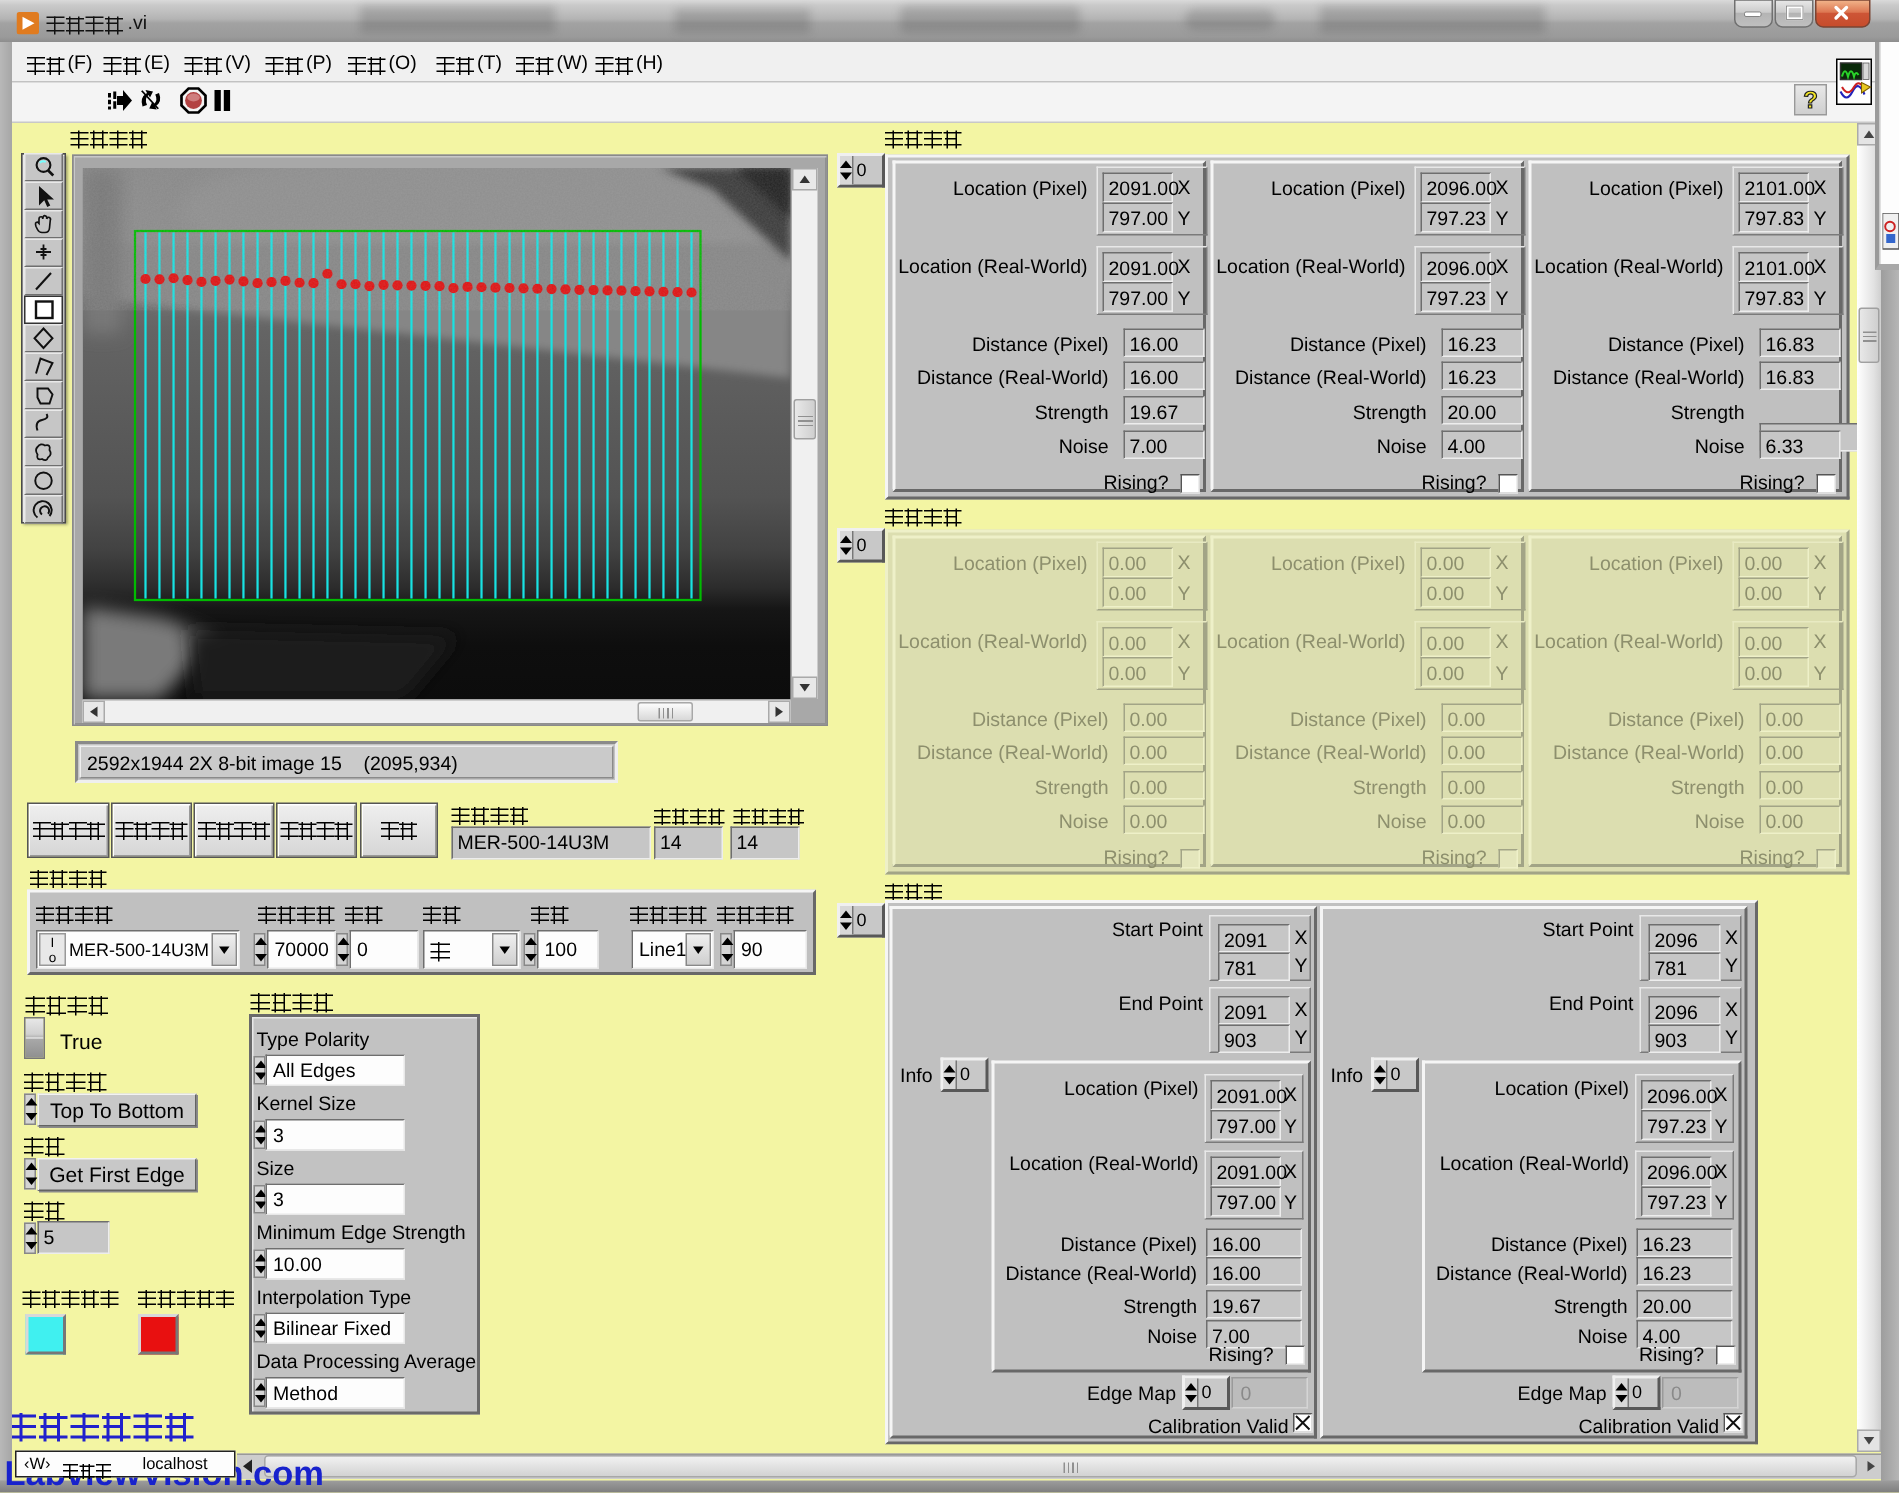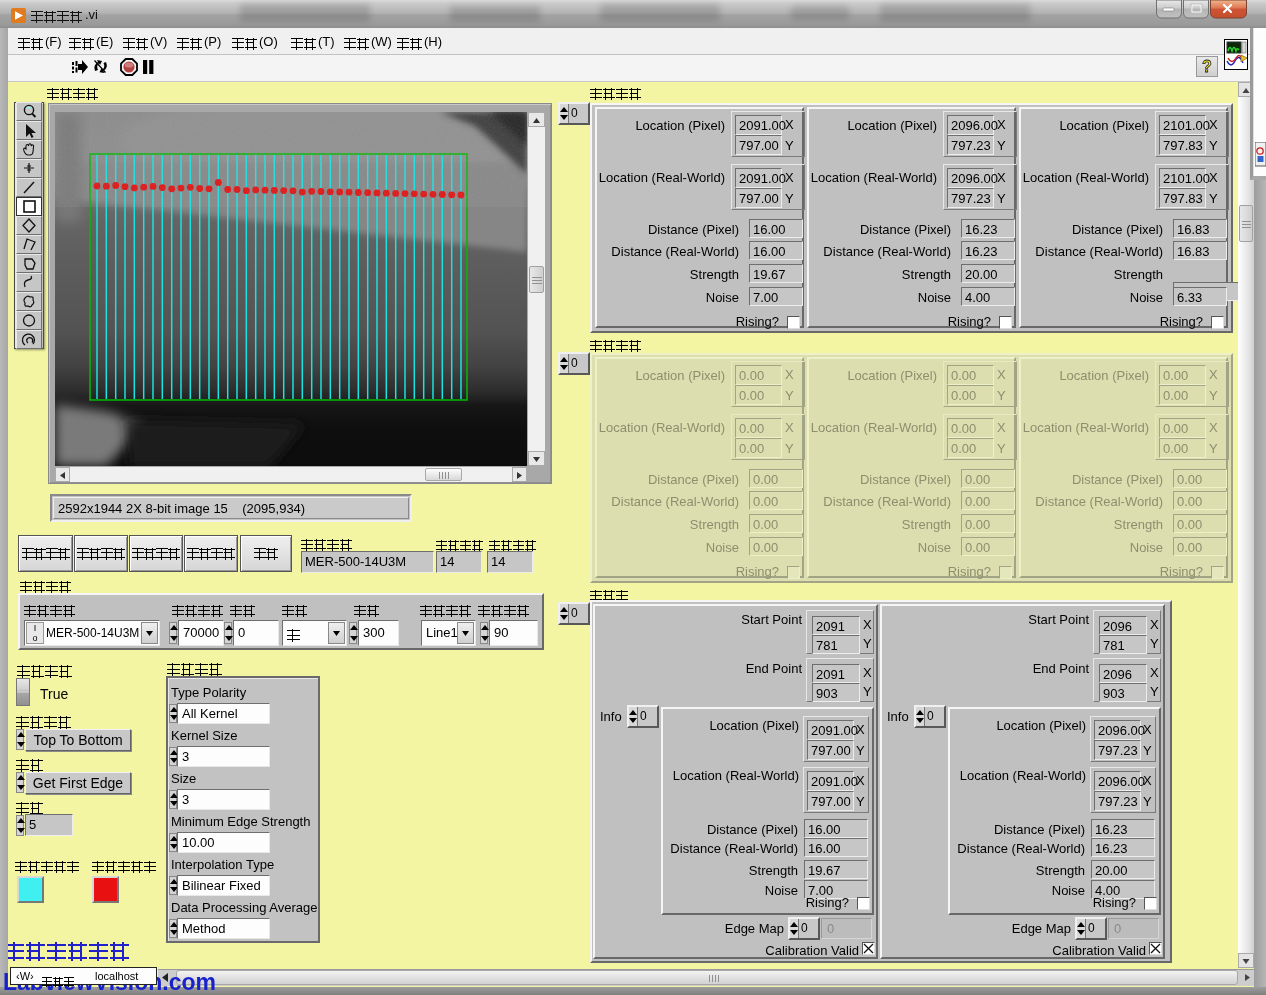--- a/index.html
+++ b/index.html
@@ -417,21 +417,21 @@
     <div class="wfield" style="left:274px;top:538px;width:65px;height:26px;"></div>
     <div class="abs" style="left:279px;top:544px;color:#000;"><i class="hz" style="width:13px;height:13px;margin-right:1px;"></i></div>
     <div class="abs" style="left:320px;top:540px;width:17px;height:22px;background:linear-gradient(#efefef,#cfcfcf);border:1px solid #888;"><svg width="15" height="20">
         <polygon points="4,8 11,8 7.5,13" fill="#000"></polygon>
       </svg></div>
     <div class="spin2" style="left:341px;top:540px;height:22px;">
       <span class="ua"></span>
       <span class="da"></span>
     </div>
     <div class="wfield" style="left:350px;top:538px;width:41px;height:26px;">
-      <span style="top:4px;">300</span>
+      <span style="top:4px;">100</span>
     </div>
     <div class="wfield" style="left:413px;top:538px;width:55px;height:26px;">
       <span style="top:4px;">Line1</span>
     </div>
     <div class="abs" style="left:449px;top:540px;width:17px;height:22px;background:linear-gradient(#efefef,#cfcfcf);border:1px solid #888;"><svg width="15" height="20">
         <polygon points="4,8 11,8 7.5,13" fill="#000"></polygon>
       </svg></div>
     <div class="spin2" style="left:472px;top:540px;height:22px;">
       <span class="ua"></span>
       <span class="da"></span>
@@ -467,21 +467,21 @@
     <div class="abs" style="left:9px;top:794px;width:27px;height:27px;background:#40f0f0;border:2px solid;border-color:#d8d8d8 #777 #777 #d8d8d8;"></div>
     <div class="abs" style="left:84px;top:794px;width:27px;height:27px;background:#e81010;border:2px solid;border-color:#d8d8d8 #777 #777 #d8d8d8;"></div>
     <div class="abs" style="left:159px;top:578px;color:#000;"><i class="hz" style="width:13px;height:13px;margin-right:1px;"></i><i class="hzb" style="width:13px;height:13px;margin-right:1px;"></i><i class="hz" style="width:13px;height:13px;margin-right:1px;"></i><i class="hzb" style="width:13px;height:13px;margin-right:1px;"></i></div>
     <div class="abs" style="left:158px;top:594px;width:154px;height:267px;background:#c2c2c2;border:2px solid #6a6a6a;box-shadow:inset 1px 1px 0 #e8e8e8;"></div>
     <div class="lb" style="left:163px;top:603px;">Type Polarity</div>
     <div class="spin2" style="left:161px;top:622px;height:19px;">
       <span class="ua"></span>
       <span class="da"></span>
     </div>
     <div class="wfield" style="left:169px;top:621px;width:93px;height:21px;">
-      <span>All Kernel</span>
+      <span>All Edges</span>
     </div>
     <div class="lb" style="left:163px;top:646px;">Kernel Size</div>
     <div class="spin2" style="left:161px;top:665px;height:19px;">
       <span class="ua"></span>
       <span class="da"></span>
     </div>
     <div class="wfield" style="left:169px;top:664px;width:93px;height:21px;">
       <span>3</span>
     </div>
     <div class="lb" style="left:163px;top:689px;">Size</div>

